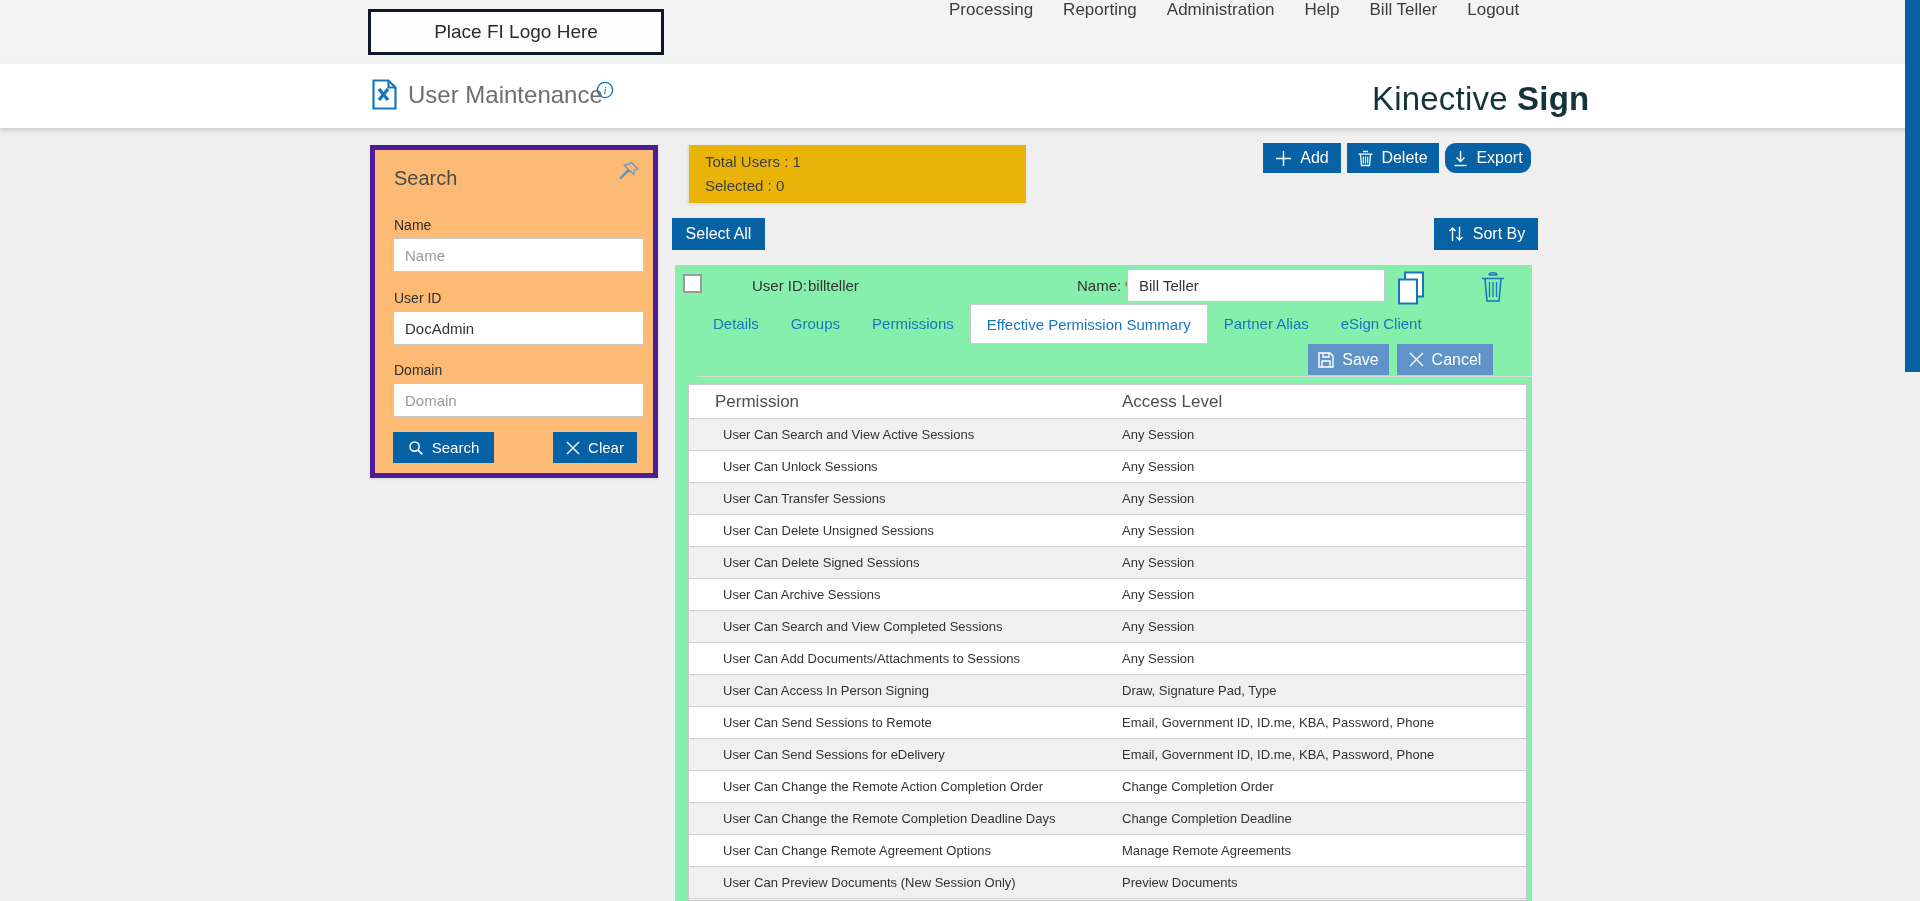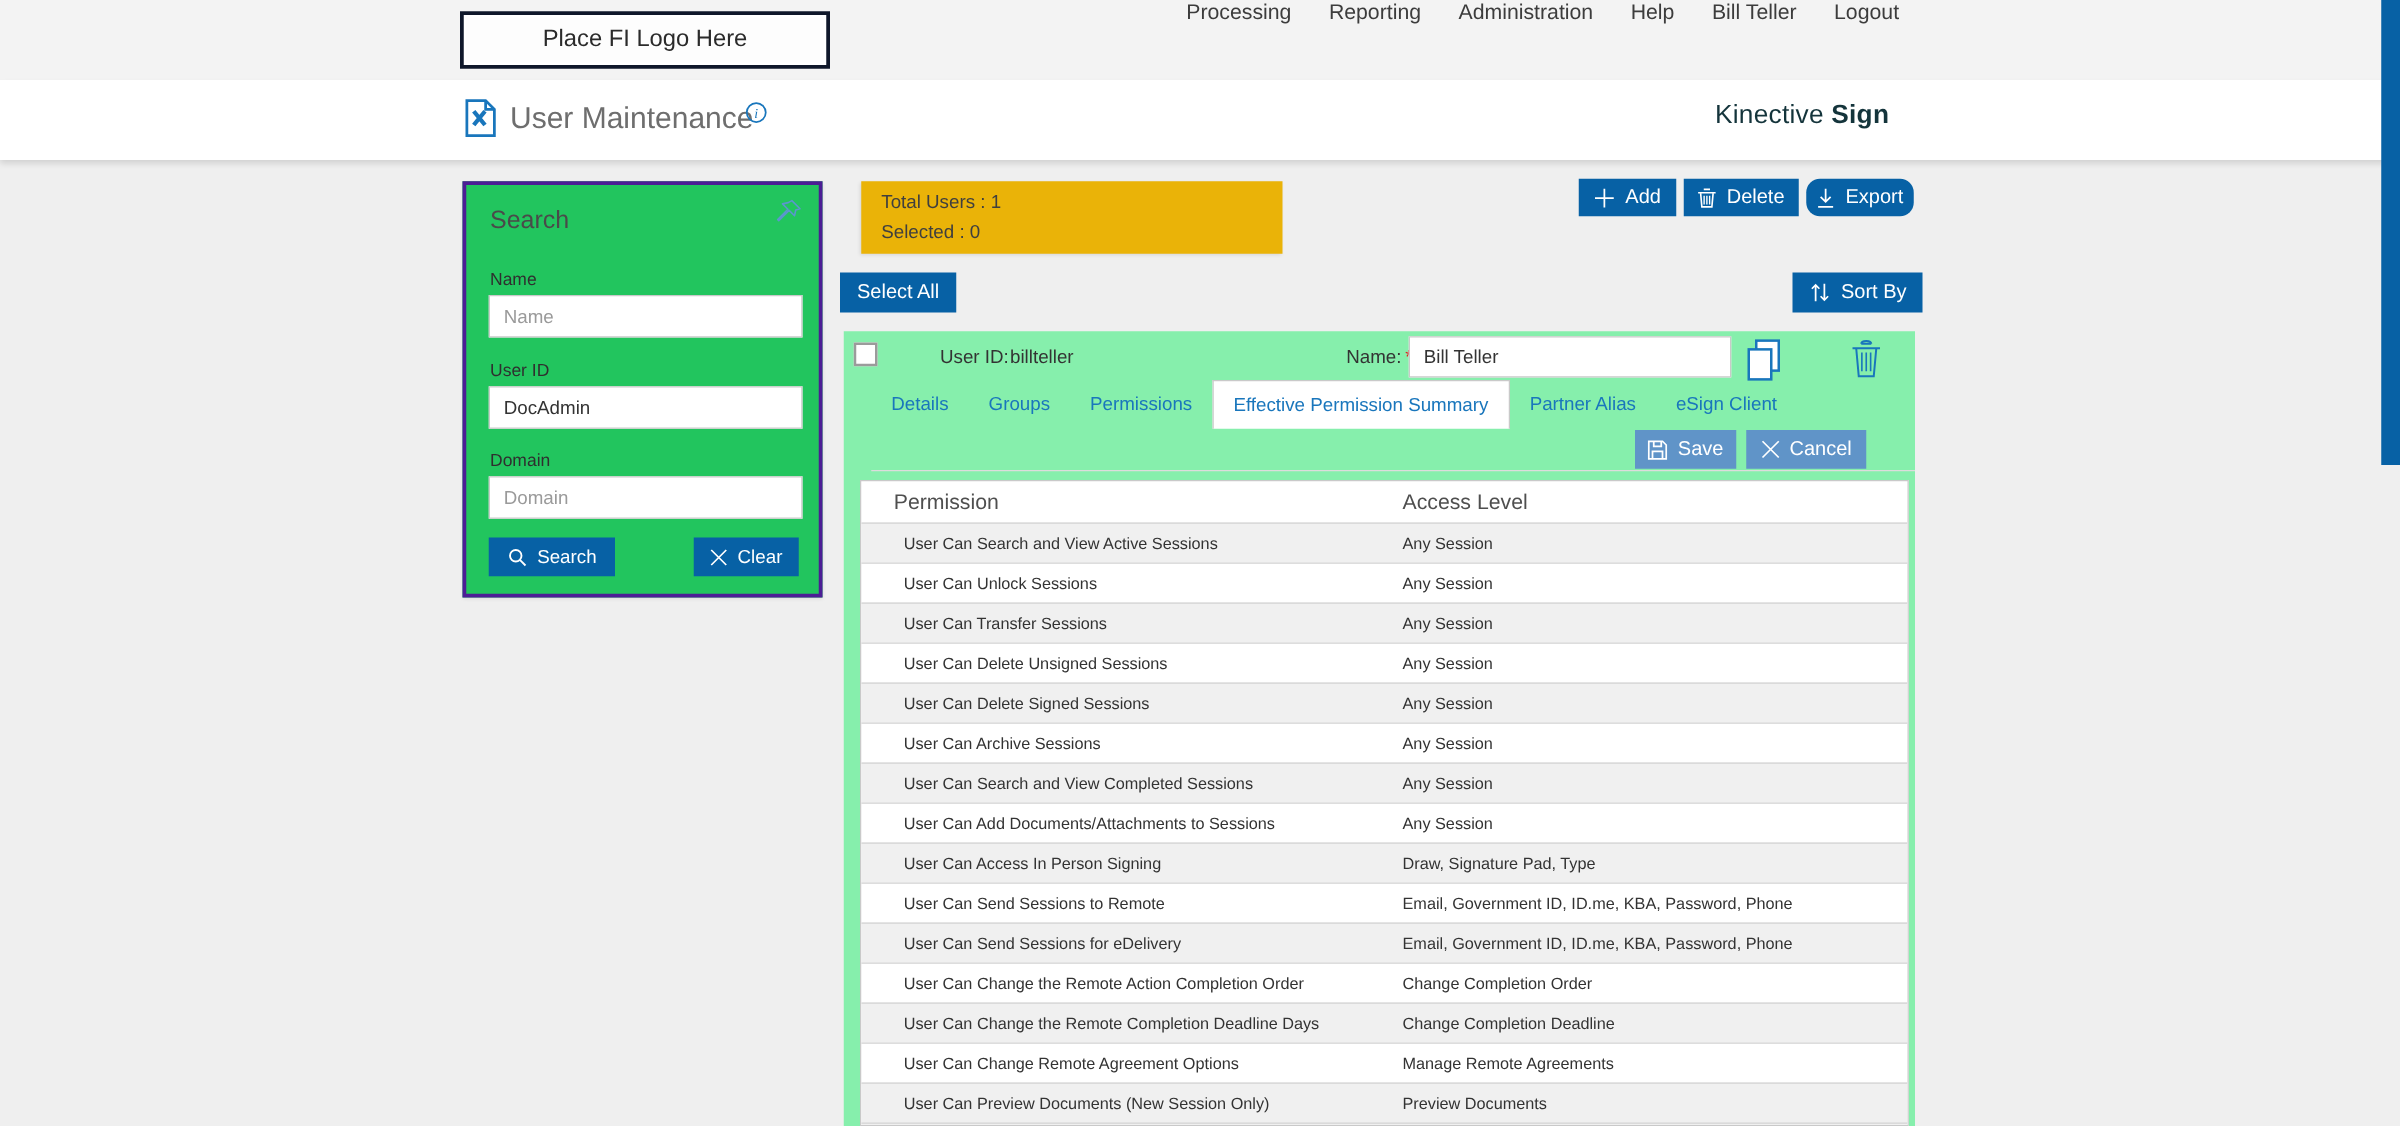--- a/index.html
+++ b/index.html
@@ -19,31 +19,31 @@
     font-size:19px; color:#2b2b2b;
   }
   .nav { position:absolute; left:949px; top:0; height:64px; display:flex; align-items:flex-start; gap:30px; }
   .nav-item { font-size:17px; color:#3c3c3c; cursor:pointer; white-space:nowrap; }
   
   .header { position:absolute; left:0; top:64px; width:1920px; height:64px; background:#fff;
             box-shadow:0 3px 5px rgba(0,0,0,0.13); z-index:2; }
   .doc-icon { position:absolute; left:372px; top:15px; }
   .page-title { position:absolute; left:408px; top:17px; font-size:24px; color:#6e6e6e; }
   .info-icon { position:absolute; left:596px; top:17px; }
-  .brand { position:absolute; left:1372px; top:16px; font-size:21px; color:#14343b; letter-spacing:0.2px; }
+  .brand { position:absolute; left:1372px; top:16px; font-size:33px; color:#14343b; letter-spacing:0.2px; }
   .brand .bold { font-weight:bold; }
   
   .scroll-thumb { position:absolute; right:0; top:0; width:15px; height:372px; background:#0761a5; z-index:9; }
   
   .btn { display:flex; align-items:center; justify-content:center; gap:8px;
          background:#0761a5; color:#fff; cursor:pointer; white-space:nowrap; }
   .btn-lite { background:#6094c8; }
   
   .search-card { position:absolute; left:370px; top:145px; width:288px; height:333px;
-                 background:#22c55e; border:3px solid #4c1d95; box-shadow:0 1px 3px rgba(0,0,0,0.08); }
+                 background:#fdba74; border:5px solid #4c1d95; box-shadow:0 1px 3px rgba(0,0,0,0.08); }
   .sc-title { position:absolute; left:19px; top:17px; font-size:20px; color:#4a4a4a; }
   .pin-icon { position:absolute; right:12px; top:9px; cursor:pointer; }
   .sc-label { position:absolute; left:19px; font-size:14px; color:#2f2f2f; }
   .sc-input { position:absolute; left:18px; width:251px; height:34px; border:1px solid #c9c9c9;
               padding:0 11px; font-size:15px; color:#333; background:#fff; font-family:inherit; }
   .sc-input::placeholder { color:#9a9a9a; }
   .lbl-name   { top:67px; }  .inp-name   { top:88px; }
   .lbl-userid { top:140px; } .inp-userid { top:161px; }
   .lbl-domain { top:212px; } .inp-domain { top:233px; }
   .search-btn { position:absolute; left:18px;  top:282px; width:101px; height:31px; font-size:15px; }

